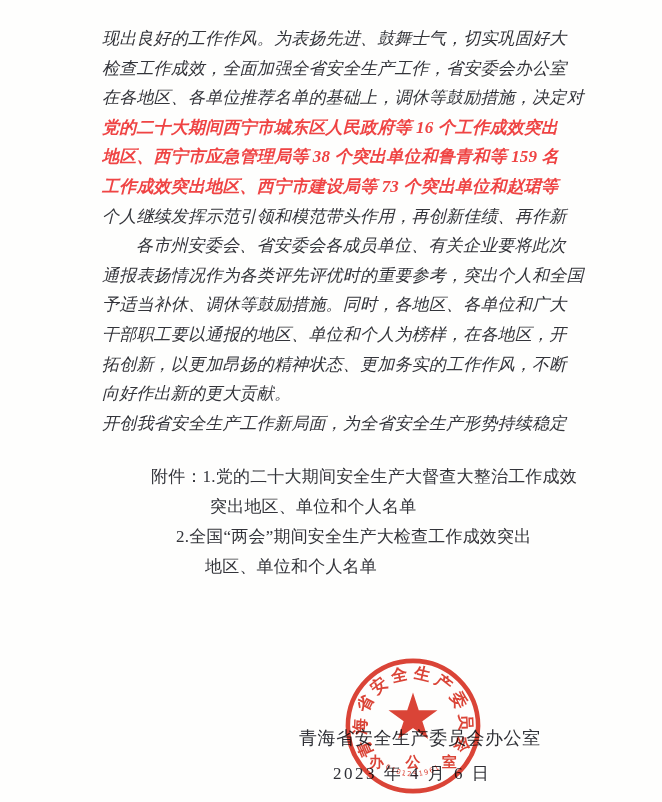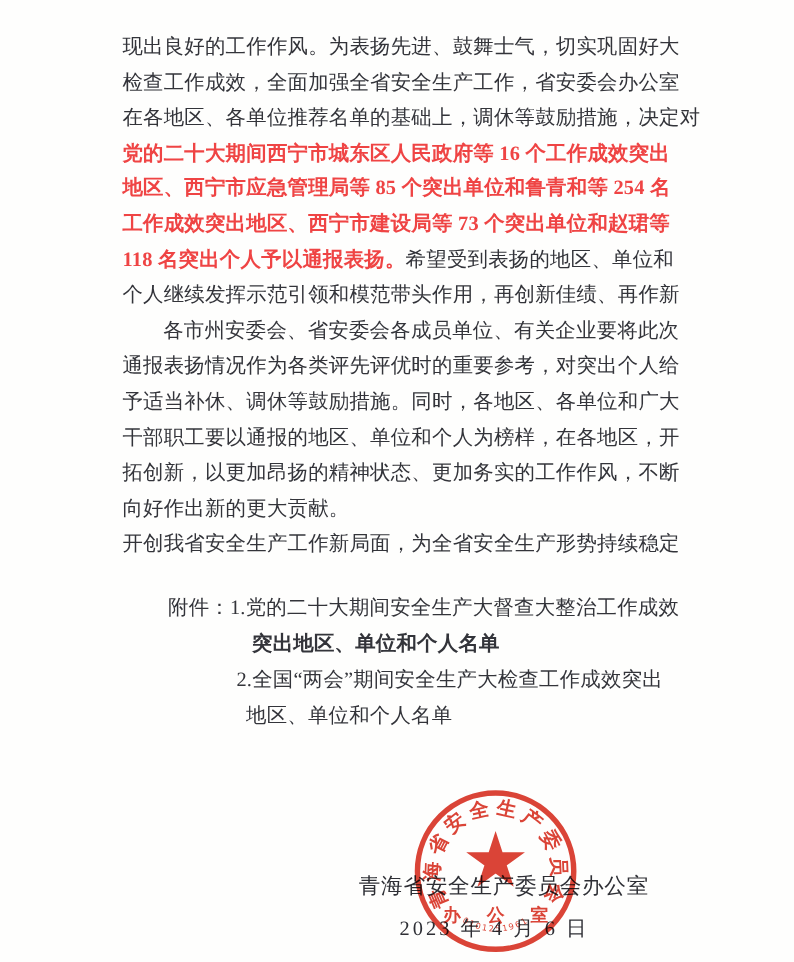--- a/index.html
+++ b/index.html
@@ -4,53 +4,52 @@
 <style>
   html,body{margin:0;padding:0;background:#e9e9e9;}
   .page{
     width:662px;height:802px;background:#fefefdf5;background-color:#fefefd;
     position:relative;overflow:hidden;
     font-family:"Liberation Serif","DejaVu Serif",serif;
     color:#33343a;
   }
   .content{position:absolute;left:102px;top:0;width:478px;}
   .body-text{padding-top:24px;}
-  .line{font-size:17px;line-height:29.6px;white-space:nowrap;letter-spacing:0.2px;}
+  .line{font-size:17px;line-height:29.6px;white-space:nowrap;letter-spacing:0.2px;font-style:italic;}
   .line .b{font-weight:700;color:#ef4444;}
   .line.indent{text-indent:34px;}
   .att{margin-top:24px;}
   .att-line{font-size:17px;line-height:30px;white-space:nowrap;letter-spacing:0.2px;}
-  .att-l1{margin-left:38px;}
-  .att-l2{margin-left:108px;font-weight:bold;}
-  .att-l3{margin-left:95px;font-family:Liberation Serif, serif;}
+  .att-l1{margin-left:49px;}
+  .att-l2{margin-left:108px;}
+  .att-l3{margin-left:74px;font-family:Liberation Serif, serif;}
   .att-l4{margin-left:103px;}
   .sig-org{position:absolute;left:299px;top:726px;font-size:18px;letter-spacing:0.6px;color:#2e2f35;}
   .sig-date{position:absolute;left:333px;top:762px;font-size:17px;letter-spacing:2.5px;color:#2e2f35;}
   .seal{
     position:absolute;left:339px;top:652px;width:148px;height:148px;
     mix-blend-mode:multiply;opacity:0.93;
   }
 </style>
 </head>
 <body>
 
 <div class="page">
 
   <div class="content">
     <div class="body-text" id="bodyLines">
         <div class="line"><span>现出良好的工作作风。为表扬先进、鼓舞士气，切实巩固好大</span></div>
         <div class="line"><span>检查工作成效，全面加强全省安全生产工作，省安委会办公室</span></div>
         <div class="line"><span>在各地区、各单位推荐名单的基础上，调休等鼓励措施，决定对</span></div>
         <div class="line"><span class="b">党的二十大期间西宁市城东区人民政府等 16 个工作成效突出</span></div>
-        <div class="line"><span class="b">地区、西宁市应急管理局等 85 个突出单位和鲁青和等 254 名</span></div>
+        <div class="line"><span class="b">地区、西宁市应急管理局等 38 个突出单位和鲁青和等 159 名</span></div>
         <div class="line"><span class="b">工作成效突出地区、西宁市建设局等 73 个突出单位和赵珺等</span></div>
-        <div class="line"><span class="b">118 名突出个人予以通报表扬。</span><span>希望受到表扬的地区、单位和</span></div>
         <div class="line"><span>个人继续发挥示范引领和模范带头作用，再创新佳绩、再作新</span></div>
         <div class="line indent"><span>各市州安委会、省安委会各成员单位、有关企业要将此次</span></div>
-        <div class="line"><span>通报表扬情况作为各类评先评优时的重要参考，对突出个人给</span></div>
+        <div class="line"><span>通报表扬情况作为各类评先评优时的重要参考，突出个人和全国</span></div>
         <div class="line"><span>予适当补休、调休等鼓励措施。同时，各地区、各单位和广大</span></div>
         <div class="line"><span>干部职工要以通报的地区、单位和个人为榜样，在各地区，开</span></div>
         <div class="line"><span>拓创新，以更加昂扬的精神状态、更加务实的工作作风，不断</span></div>
         <div class="line"><span>向好作出新的更大贡献。</span></div>
         <div class="line"><span>开创我省安全生产工作新局面，为全省安全生产形势持续稳定</span></div>
       </div>
 
     <div class="att">
       <div class="att-line att-l1">
         <span>附件：</span><span>1.党的二十大期间安全生产大督查大整治工作成效</span>

